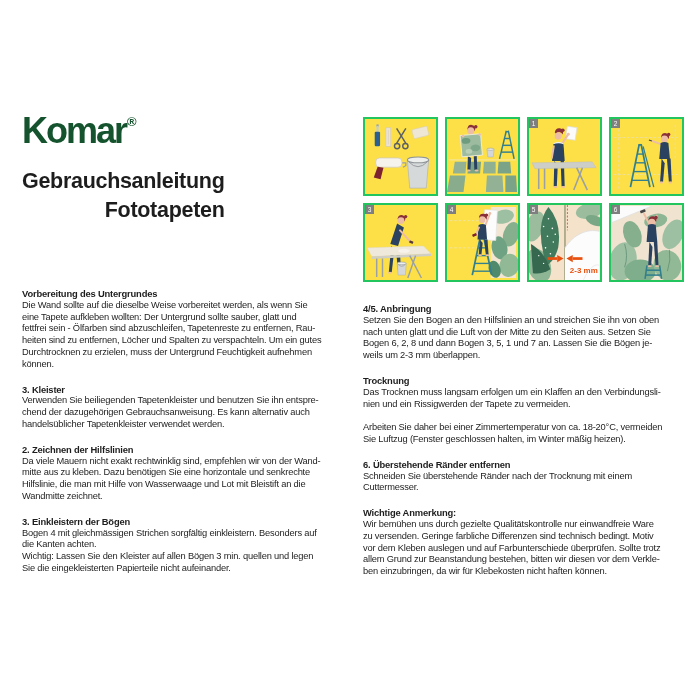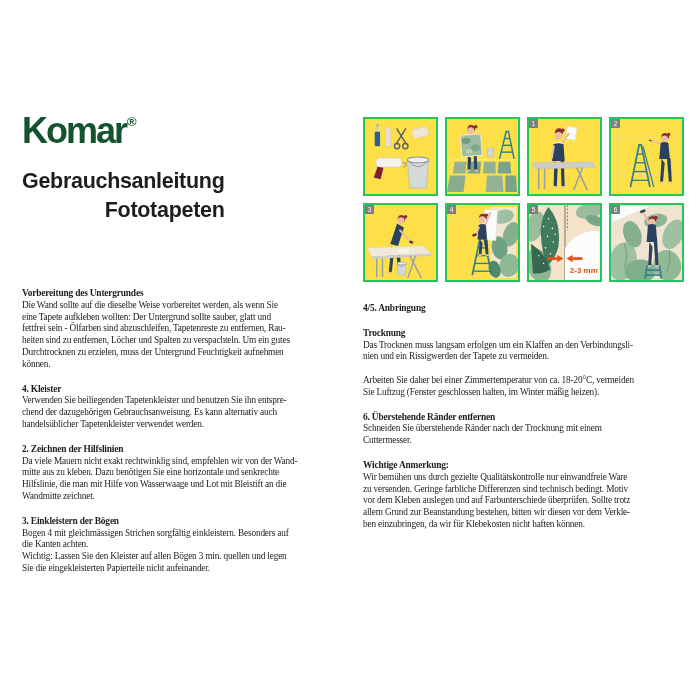--- a/index.html
+++ b/index.html
@@ -18,21 +18,21 @@
          letter-spacing:-0.15px;white-space:pre;}
   
   .figures{position:absolute;left:363px;top:117px;display:grid;
            grid-template-columns:repeat(4,75px);grid-auto-rows:79px;gap:7px;}
   .panel{position:relative;margin:0;border:2px solid #22c55e;background:#fde047;
          box-sizing:border-box;overflow:hidden;}
   .panel svg{display:block;width:100%;height:100%;}
   .badge{position:absolute;top:0;left:0;width:9px;height:9px;background:#7f7f7f;color:#fff;
          font-size:6.5px;line-height:9px;text-align:center;z-index:2;}
   
-  .col{position:absolute;font-size:9.3px;line-height:11.8px;letter-spacing:-0.18px;font-family:Liberation Serif, serif;}
+  .col{position:absolute;font-size:9.3px;line-height:11.8px;letter-spacing:-0.18px;}
   .col-left{left:22px;top:288px;width:335px;}
   .col-right{left:363px;top:303px;width:330px;}
   .sec{margin:0 0 13px 0;}
   .sec h3{margin:0;font-size:9.4px;font-weight:bold;letter-spacing:-0.18px;}
   .sec p{margin:0;white-space:pre;}
 </style>
 </head>
 <body>
 
 <div class="page">
@@ -351,21 +351,21 @@
     <section class="sec">
       <h3>Vorbereitung des Untergrundes</h3>
       <p>Die Wand sollte auf die dieselbe Weise vorbereitet werden, als wenn Sie
 eine Tapete aufkleben wollten: Der Untergrund sollte sauber, glatt und
 fettfrei sein - Ölfarben sind abzuschleifen, Tapetenreste zu entfernen, Rau-
 heiten sind zu entfernen, Löcher und Spalten zu verspachteln. Um ein gutes
 Durchtrocknen zu erzielen, muss der Untergrund Feuchtigkeit aufnehmen
 können.</p>
     </section>
     <section class="sec">
-      <h3>4. Kleister</h3>
+      <h3>3. Kleister</h3>
       <p>Verwenden Sie beiliegenden Tapetenkleister und benutzen Sie ihn entspre-
 chend der dazugehörigen Gebrauchsanweisung. Es kann alternativ auch
 handelsüblicher Tapetenkleister verwendet werden.</p>
     </section>
     <section class="sec">
       <h3>2. Zeichnen der Hilfslinien</h3>
       <p>Da viele Mauern nicht exakt rechtwinklig sind, empfehlen wir von der Wand-
 mitte aus zu kleben. Dazu benötigen Sie eine horizontale und senkrechte
 Hilfslinie, die man mit Hilfe von Wasserwaage und Lot mit Bleistift an die
 Wandmitte zeichnet.</p>
@@ -375,20 +375,24 @@
       <p>Bogen 4 mit gleichmässigen Strichen sorgfältig einkleistern. Besonders auf
 die Kanten achten.
 Wichtig: Lassen Sie den Kleister auf allen Bögen 3 min. quellen und legen
 Sie die eingekleisterten Papierteile nicht aufeinander.</p>
     </section>
   </div>
 
   <div class="col col-right">
     <section class="sec">
       <h3>4/5. Anbringung</h3>
+      <p>Setzen Sie den Bogen an den Hilfslinien an und streichen Sie ihn von oben
+nach unten glatt und die Luft von der Mitte zu den Seiten aus. Setzen Sie
+Bogen 6, 2, 8 und dann Bogen 3, 5, 1 und 7 an. Lassen Sie die Bögen je-
+weils um 2-3 mm überlappen.</p>
     </section>
     <section class="sec">
       <h3>Trocknung</h3>
       <p>Das Trocknen muss langsam erfolgen um ein Klaffen an den Verbindungsli-
 nien und ein Rissigwerden der Tapete zu vermeiden.
 
 Arbeiten Sie daher bei einer Zimmertemperatur von ca. 18-20°C, vermeiden
 Sie Luftzug (Fenster geschlossen halten, im Winter mäßig heizen).</p>
     </section>
     <section class="sec">

